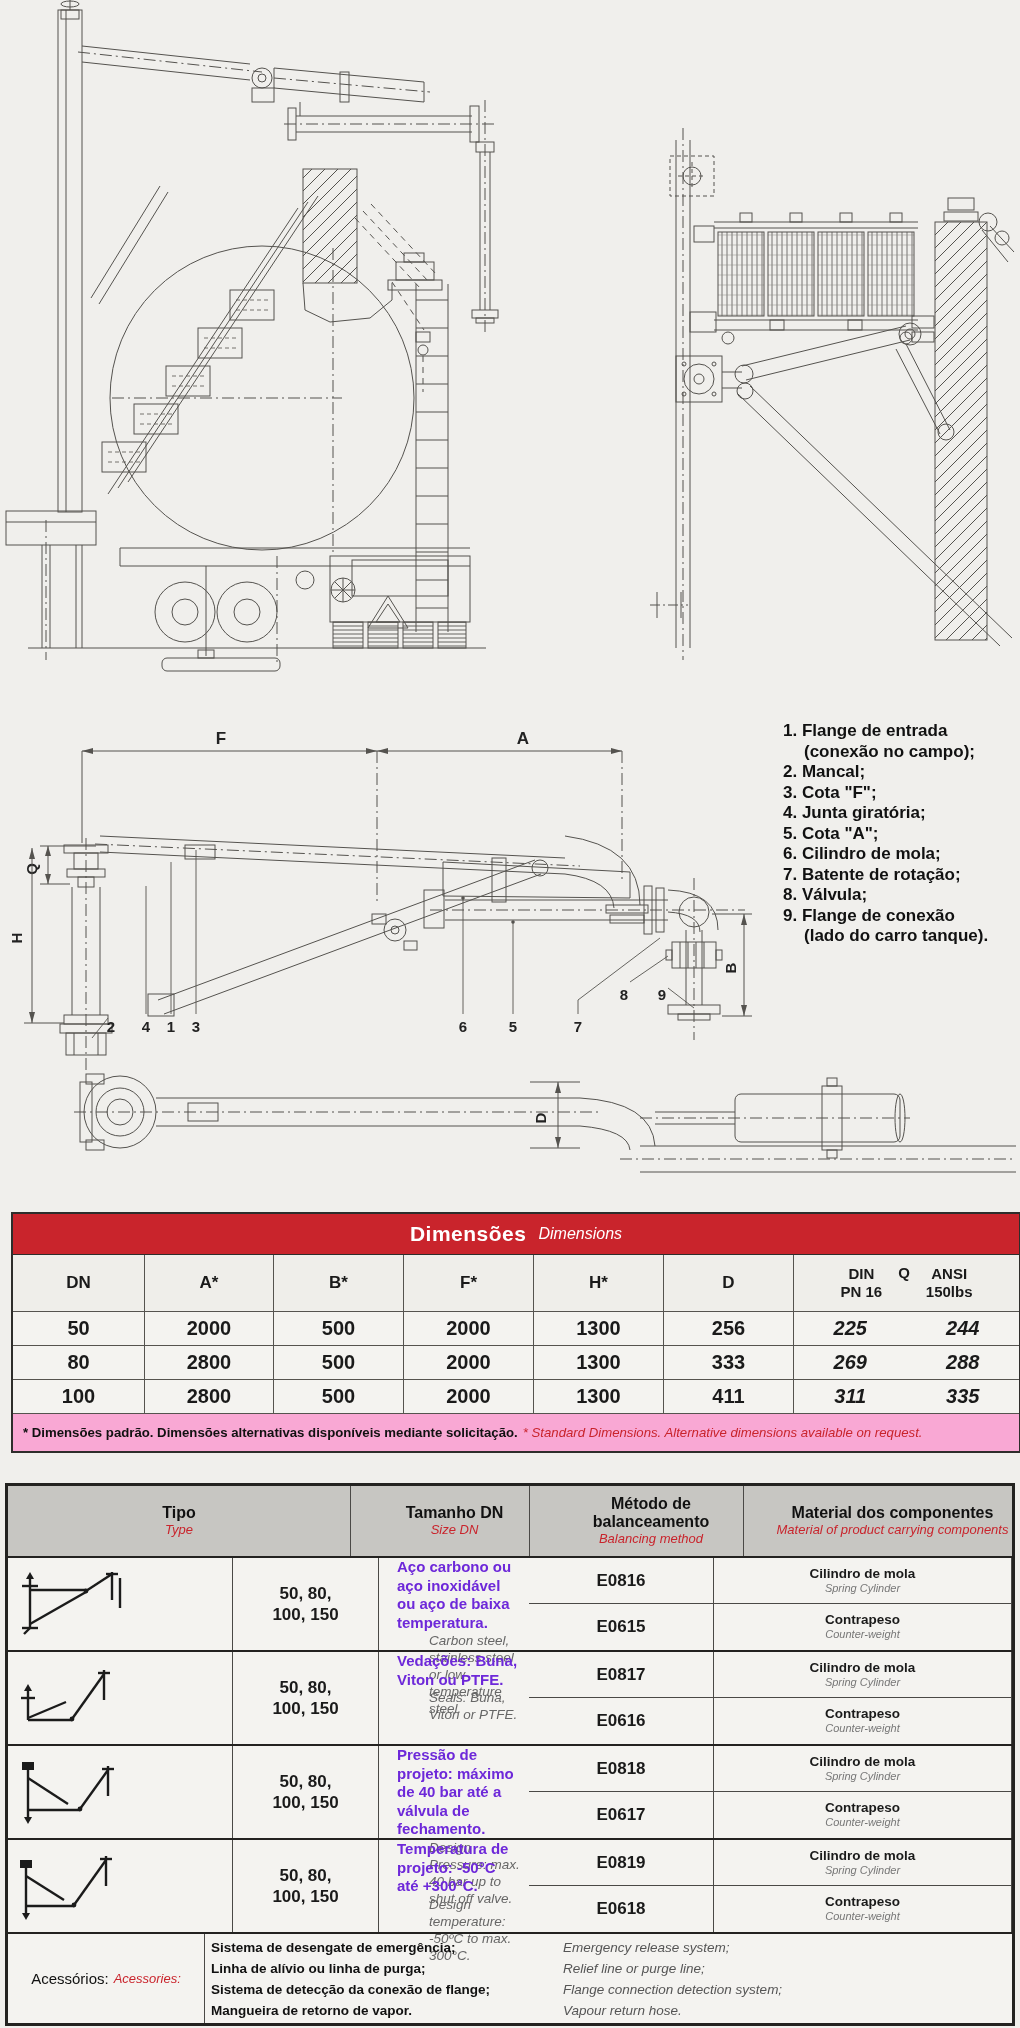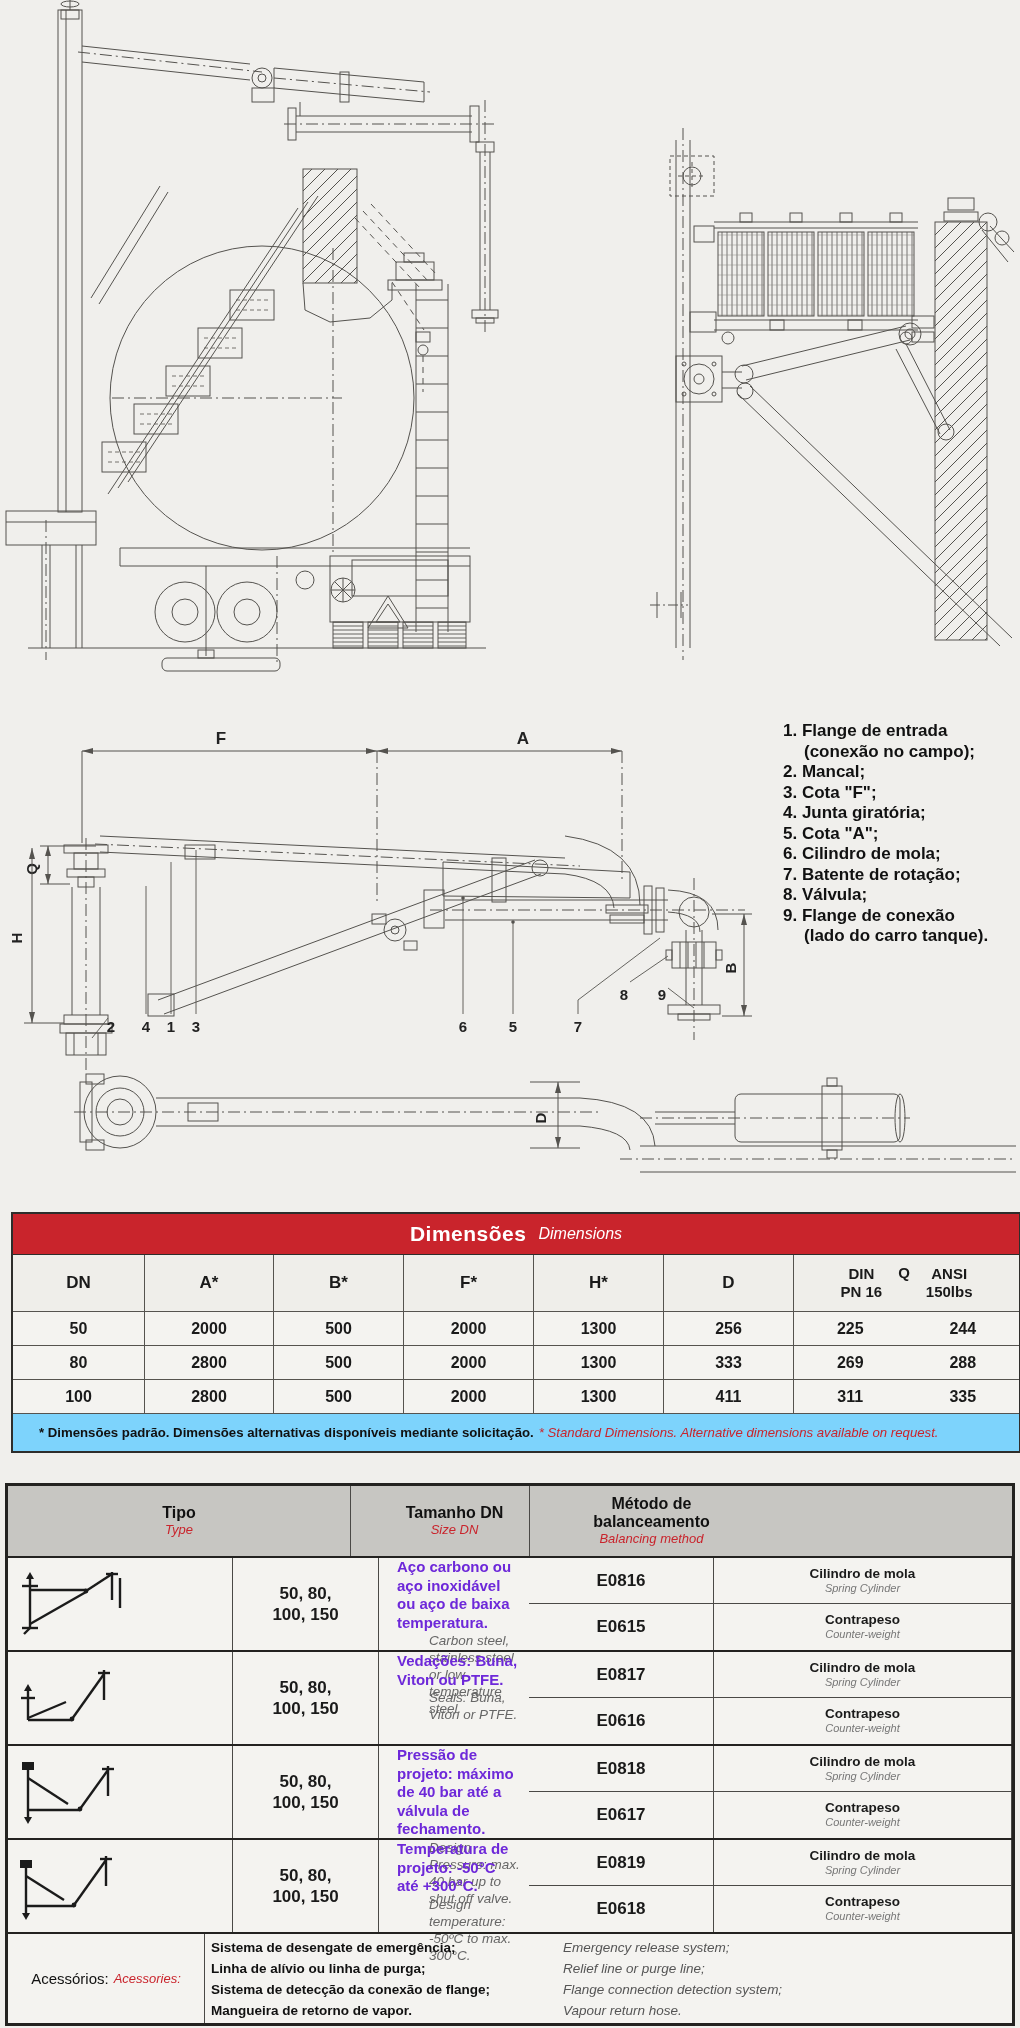--- a/index.html
+++ b/index.html
@@ -18,29 +18,29 @@
     background:#f4f3f0;box-sizing:border-box;}
   .dt-title{height:40px;background:#c9242c;display:flex;align-items:baseline;justify-content:center;
     gap:12px;border-bottom:1px solid #2e2d2b;padding-top:0;align-items:center;}
   .dt-title .pt{color:#fff;font-size:21px;font-weight:bold;letter-spacing:.5px;}
   .dt-title .en{color:#fff;font-size:16px;font-style:italic;}
   .dt-grid{display:grid;grid-template-columns:132px 129px 130px 130px 130px 130px 1fr;}
   .dt-grid .c{border-right:1px solid #55534f;border-bottom:1px solid #55534f;
     display:flex;align-items:center;justify-content:center;box-sizing:border-box;}
   .dt-grid .c.last{border-right:none;}
   .dt-h{height:57px;background:#efeeea;font-weight:bold;font-size:17px;}
-  .dt-d{height:34px;font-size:16px;font-weight:600;}
+  .dt-d{height:34px;font-size:20px;font-weight:600;}
   .flange-h{gap:0;display:flex;}
   .flange-h .blk{display:flex;flex-direction:column;align-items:center;font-size:15px;
     line-height:18px;font-weight:bold;}
   .flange-h .qq{margin:0 16px;align-self:flex-start;padding-top:9px;font-size:15px;font-weight:bold;}
-  .flange-d{display:flex;width:100%;}
+  .flange-d{display:flex;width:100%;font-style:italic;}
   .flange-d span{flex:1;text-align:center;}
-  .dt-foot{grid-column:1/-1;height:37px;display:flex;align-items:center;padding-left:26px;
-    background:#7dd3fc;font-size:13.2px;white-space:nowrap;border-right:none;}
+  .dt-foot{grid-column:1/-1;height:37px;display:flex;align-items:center;padding-left:10px;
+    background:#f9a8d4;font-size:13.2px;white-space:nowrap;border-right:none;}
   .dt-foot .pt{font-weight:bold;color:#111;}
   .dt-foot .en{font-style:italic;color:#c9242c;margin-left:5px;}
 
   
   #typetable{position:absolute;left:5px;top:1483px;width:1010px;border:3px solid #232220;
     background:#f4f3f0;box-sizing:border-box;}
   .tt-header{display:grid;grid-template-columns:343px 150px 185px 1fr;height:70px;
     background:#c7c6c2;border-bottom:2px solid #232220;gap:29px;}
   .tt-header .hc{border-right:1px solid #4a4946;display:flex;flex-direction:column;
     align-items:center;justify-content:center;text-align:center;box-sizing:border-box;}
@@ -532,20 +532,24 @@
       </div>
       <div class="hc">
         <span class="pt">Tamanho DN</span>
         <span class="en">Size DN</span>
       </div>
       <div class="hc">
         <span class="pt">Método de</span>
         <span class="pt">balanceamento</span>
         <span class="en">Balancing method</span>
       </div>
+      <div class="hc">
+        <span class="pt">Material dos componentes</span>
+        <span class="en">Material of product carrying components</span>
+      </div>
     </div>
 
     <div class="tt-group">
       <div class="c span2">
         <svg class="armicon" width="130" height="76" viewBox="0 0 130 76" fill="none" stroke="#1b1b1b" stroke-width="2.4">
           <polygon points="22,6 18,13 26,13" fill="#1b1b1b" stroke="none"></polygon>
           <line x1="22" y1="13" x2="22" y2="62"></line>
             <line x1="14" y1="20" x2="30" y2="20"></line>
           <line x1="14" y1="62" x2="30" y2="62"></line>
             <line x1="16" y1="68" x2="22" y2="62"></line>

